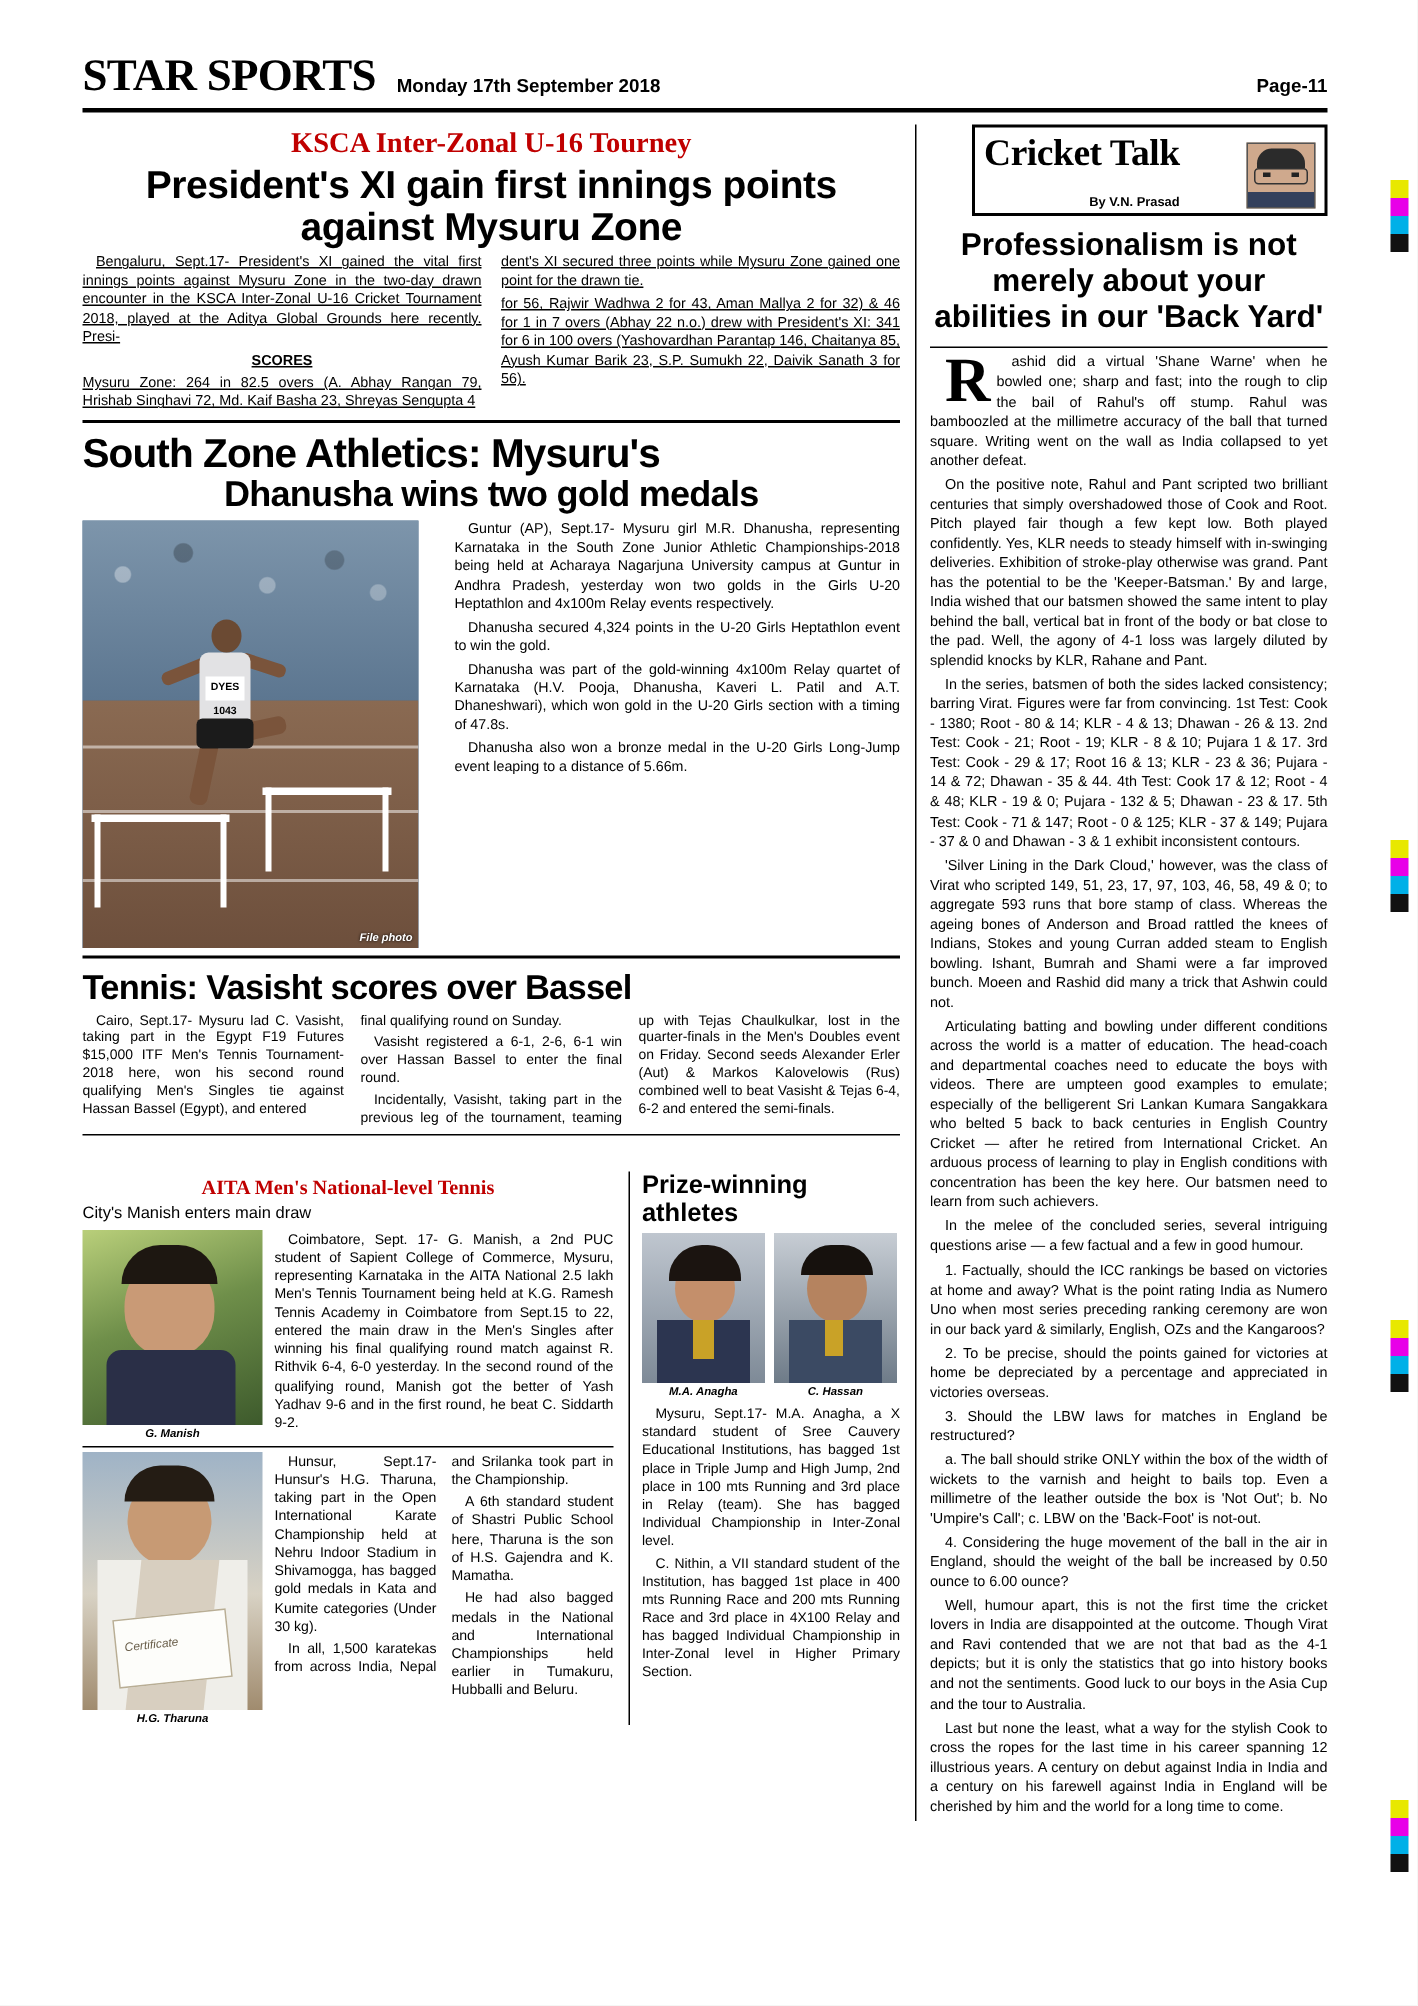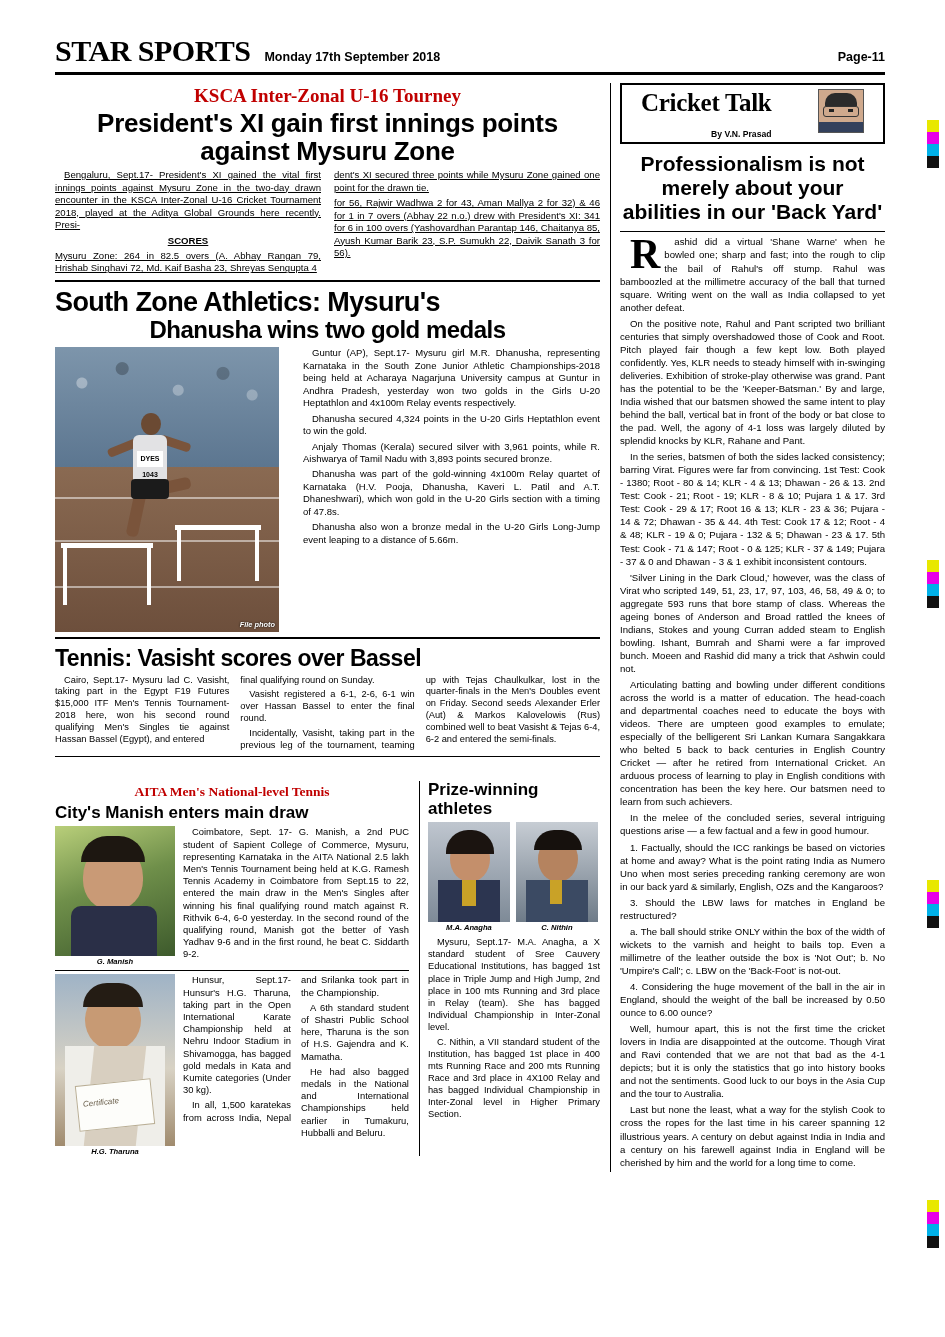--- a/index.html
+++ b/index.html
@@ -18,21 +18,21 @@
   .cols{display:flex;margin-top:8px;}
   .left-col{width:545px;}
   .right-col{width:275px;margin-left:10px;border-left:1px solid #000;padding-left:9px;}
 
   
   .kicker{font-family:"Liberation Serif",serif;color:#c00000;font-size:19px;font-weight:bold;text-align:center;margin:2px 0 2px;}
   .hl1{font-family:"Liberation Sans",sans-serif;font-weight:bold;font-size:26px;line-height:1.08;text-align:center;letter-spacing:-0.3px;margin:0 0 4px;}
   .hl-big{font-family:"Liberation Sans",sans-serif;font-weight:bold;font-size:27px;line-height:1.05;letter-spacing:-0.6px;margin:6px 0 1px;}
   .hl-big2{font-family:"Liberation Sans",sans-serif;font-weight:bold;font-size:24px;line-height:1.05;letter-spacing:-0.5px;margin:0 0 5px;text-align:center;}
   .hl-med{font-family:"Liberation Sans",sans-serif;font-weight:bold;font-size:23px;line-height:1.05;letter-spacing:-0.5px;margin:7px 0 4px;}
-  .hl-sm{font-family:"Liberation Sans",sans-serif;font-weight:bold;font-size:17px;line-height:1.08;margin:4px 0 4px;}
+  .hl-sm{font-family:"Liberation Sans",sans-serif;font-weight:normal;font-size:11px;line-height:1.08;margin:4px 0 4px;}
   .hr2{border:0;border-top:2px solid #000;margin:5px 0 3px;}
   .hr1{border:0;border-top:1px solid #000;margin:4px 0 3px;}
 
   .body-2col{column-count:2;column-gap:13px;font-size:9.6px;line-height:1.3;text-align:justify;text-decoration:underline;}
   .body-3col{column-count:3;column-gap:11px;font-size:9.3px;line-height:1.28;text-align:justify;}
   p{margin:0 0 3px;text-indent:9px;}
   p.noind{text-indent:0;}
   .ctr{text-align:center;text-indent:0;font-weight:bold;}
 
   
@@ -72,21 +72,21 @@
   .manish-text{flex:1;font-size:9.4px;line-height:1.3;text-align:justify;}
   .tharuna-photo{width:120px;height:172px;flex:0 0 auto;}
   .tharuna-text{flex:1;font-size:9.4px;line-height:1.3;text-align:justify;column-count:2;column-gap:10px;}
 
   
   .bottom-row{display:flex;margin-top:24px;}
   .bl-left{width:360px;}
   .bl-right{width:175px;margin-left:10px;border-left:1px solid #000;padding-left:8px;}
 
   
-  .ct-box{border:2px solid #000;padding:4px 19px 3px;display:flex;align-items:flex-start;}
+  .ct-box{border:2px solid #000;padding:4px 6px 3px;display:flex;align-items:flex-end;margin-left:28px;}
   .ct-title{font-family:"Liberation Serif",serif;font-weight:bold;font-size:25px;letter-spacing:-0.3px;}
   .ct-by{font-size:8.6px;font-weight:bold;text-align:right;margin-top:12px;}
   .ct-face{width:44px;height:42px;margin-left:auto;position:relative;background:#cfa98d;border:1px solid #555;}
   .ct-face .hair{position:absolute;left:6px;top:3px;right:6px;height:13px;background:#2b2b2b;border-radius:10px 10px 0 0;}
   .ct-face .eye{position:absolute;top:19px;width:5px;height:3px;background:#222;}
   .ct-face .glass{position:absolute;left:4px;right:4px;top:16px;height:9px;border:1px solid #333;border-radius:3px;}
   .ct-face .shirt{position:absolute;left:0;right:0;bottom:0;height:10px;background:#33405c;}
   .ct-head{font-family:"Liberation Sans",sans-serif;font-weight:bold;font-size:21px;line-height:1.15;text-align:center;margin:8px 0 7px;}
   .ct-body{font-size:9.6px;line-height:1.36;text-align:justify;}
   .ct-body p{text-indent:10px;}
@@ -157,21 +157,20 @@
                 <div class="a-short"></div>
                 <div class="a-head"></div>
                 <div class="bib">DYES 1043</div>
               </div>
             </div>
             <div class="cap">File photo</div>
           </div>
           <div class="ath-text">
             <p>Guntur (AP), Sept.17- Mysuru girl M.R. Dhanusha, representing Karnataka in the South Zone Junior Athletic Championships-2018 being held at Acharaya Nagarjuna University campus at Guntur in Andhra Pradesh, yesterday won two golds in the Girls U-20 Heptathlon and 4x100m Relay events respectively.</p>
             <p>Dhanusha secured 4,324 points in the U-20 Girls Heptathlon event to win the gold.</p>
-            <p>Anjaly Thomas (Kerala) secured silver with 3,961 points, while R. Aishwarya of Tamil Nadu with 3,893 points secured bronze.</p>
             <p>Dhanusha was part of the gold-winning 4x100m Relay quartet of Karnataka (H.V. Pooja, Dhanusha, Kaveri L. Patil and A.T. Dhaneshwari), which won gold in the U-20 Girls section with a timing of 47.8s.</p>
             <p>Dhanusha also won a bronze medal in the U-20 Girls Long-Jump event leaping to a distance of 5.66m.</p>
           </div>
         </div>
 
         <hr class="hr2">
 
         <div class="hl-med">Tennis: Vasisht scores over Bassel</div>
         <div class="body-3col">
           <p>Cairo, Sept.17- Mysuru lad C. Vasisht, taking part in the Egypt F19 Futures $15,000 ITF Men's Tennis Tournament-2018 here, won his second round qualifying Men's Singles tie against Hassan Bassel (Egypt), and entered</p>
@@ -238,21 +237,21 @@
                 </div>
                 <div class="figcap">M.A. Anagha</div>
               </div>
               <div>
                 <div class="pic prize-pic" style="background:linear-gradient(180deg,#c7cdd4,#6e7b88);">
                   <div style="position:absolute;left:22px;top:14px;width:40px;height:46px;background:#b5835f;border-radius:50%;"></div>
                   <div style="position:absolute;left:18px;top:8px;width:48px;height:20px;background:#16110d;border-radius:22px 22px 0 0;"></div>
                   <div style="position:absolute;left:10px;top:58px;width:62px;height:42px;background:#3b4a63;"></div>
                   <div style="position:absolute;left:34px;top:58px;width:12px;height:24px;background:#c9a227;"></div>
                 </div>
-                <div class="figcap">C. Nithin</div>
+                <div class="figcap">C. Hassan</div>
               </div>
             </div>
             <div style="font-size:9.3px;line-height:1.3;text-align:justify;margin-top:4px;">
               <p>Mysuru, Sept.17- M.A. Anagha, a X standard student of Sree Cauvery Educational Institutions, has bagged 1st place in Triple Jump and High Jump, 2nd place in 100 mts Running and 3rd place in Relay (team). She has bagged Individual Championship in Inter-Zonal level.</p>
               <p>C. Nithin, a VII standard student of the Institution, has bagged 1st place in 400 mts Running Race and 200 mts Running Race and 3rd place in 4X100 Relay and has bagged Individual Championship in Inter-Zonal level in Higher Primary Section.</p>
             </div>
           </div>
         </div>
       </div>
 
@@ -275,20 +274,21 @@
         <hr class="hr1">
 
         <div class="ct-body">
           <p class="noind"><span class="dropcap">R</span><span>ashid did a virtual 'Shane Warne' when he bowled one; sharp and fast; into the rough to clip the bail of Rahul's off stump. Rahul was bamboozled at the millimetre accuracy of the ball that turned square. Writing went on the wall as India collapsed to yet another defeat.</span></p>
           <p>On the positive note, Rahul and Pant scripted two brilliant centuries that simply overshadowed those of Cook and Root. Pitch played fair though a few kept low. Both played confidently. Yes, KLR needs to steady himself with in-swinging deliveries. Exhibition of stroke-play otherwise was grand. Pant has the potential to be the 'Keeper-Batsman.' By and large, India wished that our batsmen showed the same intent to play behind the ball, vertical bat in front of the body or bat close to the pad. Well, the agony of 4-1 loss was largely diluted by splendid knocks by KLR, Rahane and Pant.</p>
           <p>In the series, batsmen of both the sides lacked consistency; barring Virat. Figures were far from convincing. 1st Test: Cook - 1380; Root - 80 &amp; 14; KLR - 4 &amp; 13; Dhawan - 26 &amp; 13. 2nd Test: Cook - 21; Root - 19; KLR - 8 &amp; 10; Pujara 1 &amp; 17. 3rd Test: Cook - 29 &amp; 17; Root 16 &amp; 13; KLR - 23 &amp; 36; Pujara - 14 &amp; 72; Dhawan - 35 &amp; 44. 4th Test: Cook 17 &amp; 12; Root - 4 &amp; 48; KLR - 19 &amp; 0; Pujara - 132 &amp; 5; Dhawan - 23 &amp; 17. 5th Test: Cook - 71 &amp; 147; Root - 0 &amp; 125; KLR - 37 &amp; 149; Pujara - 37 &amp; 0 and Dhawan - 3 &amp; 1 exhibit inconsistent contours.</p>
           <p>'Silver Lining in the Dark Cloud,' however, was the class of Virat who scripted 149, 51, 23, 17, 97, 103, 46, 58, 49 &amp; 0; to aggregate 593 runs that bore stamp of class. Whereas the ageing bones of Anderson and Broad rattled the knees of Indians, Stokes and young Curran added steam to English bowling. Ishant, Bumrah and Shami were a far improved bunch. Moeen and Rashid did many a trick that Ashwin could not.</p>
           <p>Articulating batting and bowling under different conditions across the world is a matter of education. The head-coach and departmental coaches need to educate the boys with videos. There are umpteen good examples to emulate; especially of the belligerent Sri Lankan Kumara Sangakkara who belted 5 back to back centuries in English Country Cricket — after he retired from International Cricket. An arduous process of learning to play in English conditions with concentration has been the key here. Our batsmen need to learn from such achievers.</p>
           <p>In the melee of the concluded series, several intriguing questions arise — a few factual and a few in good humour.</p>
           <p>1. Factually, should the ICC rankings be based on victories at home and away? What is the point rating India as Numero Uno when most series preceding ranking ceremony are won in our back yard &amp; similarly, English, OZs and the Kangaroos?</p>
+          <p>2. To be precise, should the points gained for victories at home be depreciated by a percentage and appreciated in victories overseas.</p>
           <p>3. Should the LBW laws for matches in England be restructured?</p>
           <p>a. The ball should strike ONLY within the box of the width of wickets to the varnish and height to bails top. Even a millimetre of the leather outside the box is 'Not Out'; b. No 'Umpire's Call'; c. LBW on the 'Back-Foot' is not-out.</p>
           <p>4. Considering the huge movement of the ball in the air in England, should the weight of the ball be increased by 0.50 ounce to 6.00 ounce?</p>
           <p>Well, humour apart, this is not the first time the cricket lovers in India are disappointed at the outcome. Though Virat and Ravi contended that we are not that bad as the 4-1 depicts; but it is only the statistics that go into history books and not the sentiments. Good luck to our boys in the Asia Cup and the tour to Australia.</p>
           <p>Last but none the least, what a way for the stylish Cook to cross the ropes for the last time in his career spanning 12 illustrious years. A century on debut against India in India and a century on his farewell against India in England will be cherished by him and the world for a long time to come.</p>
         </div>
       </div>
     </div>
   </div>
 

